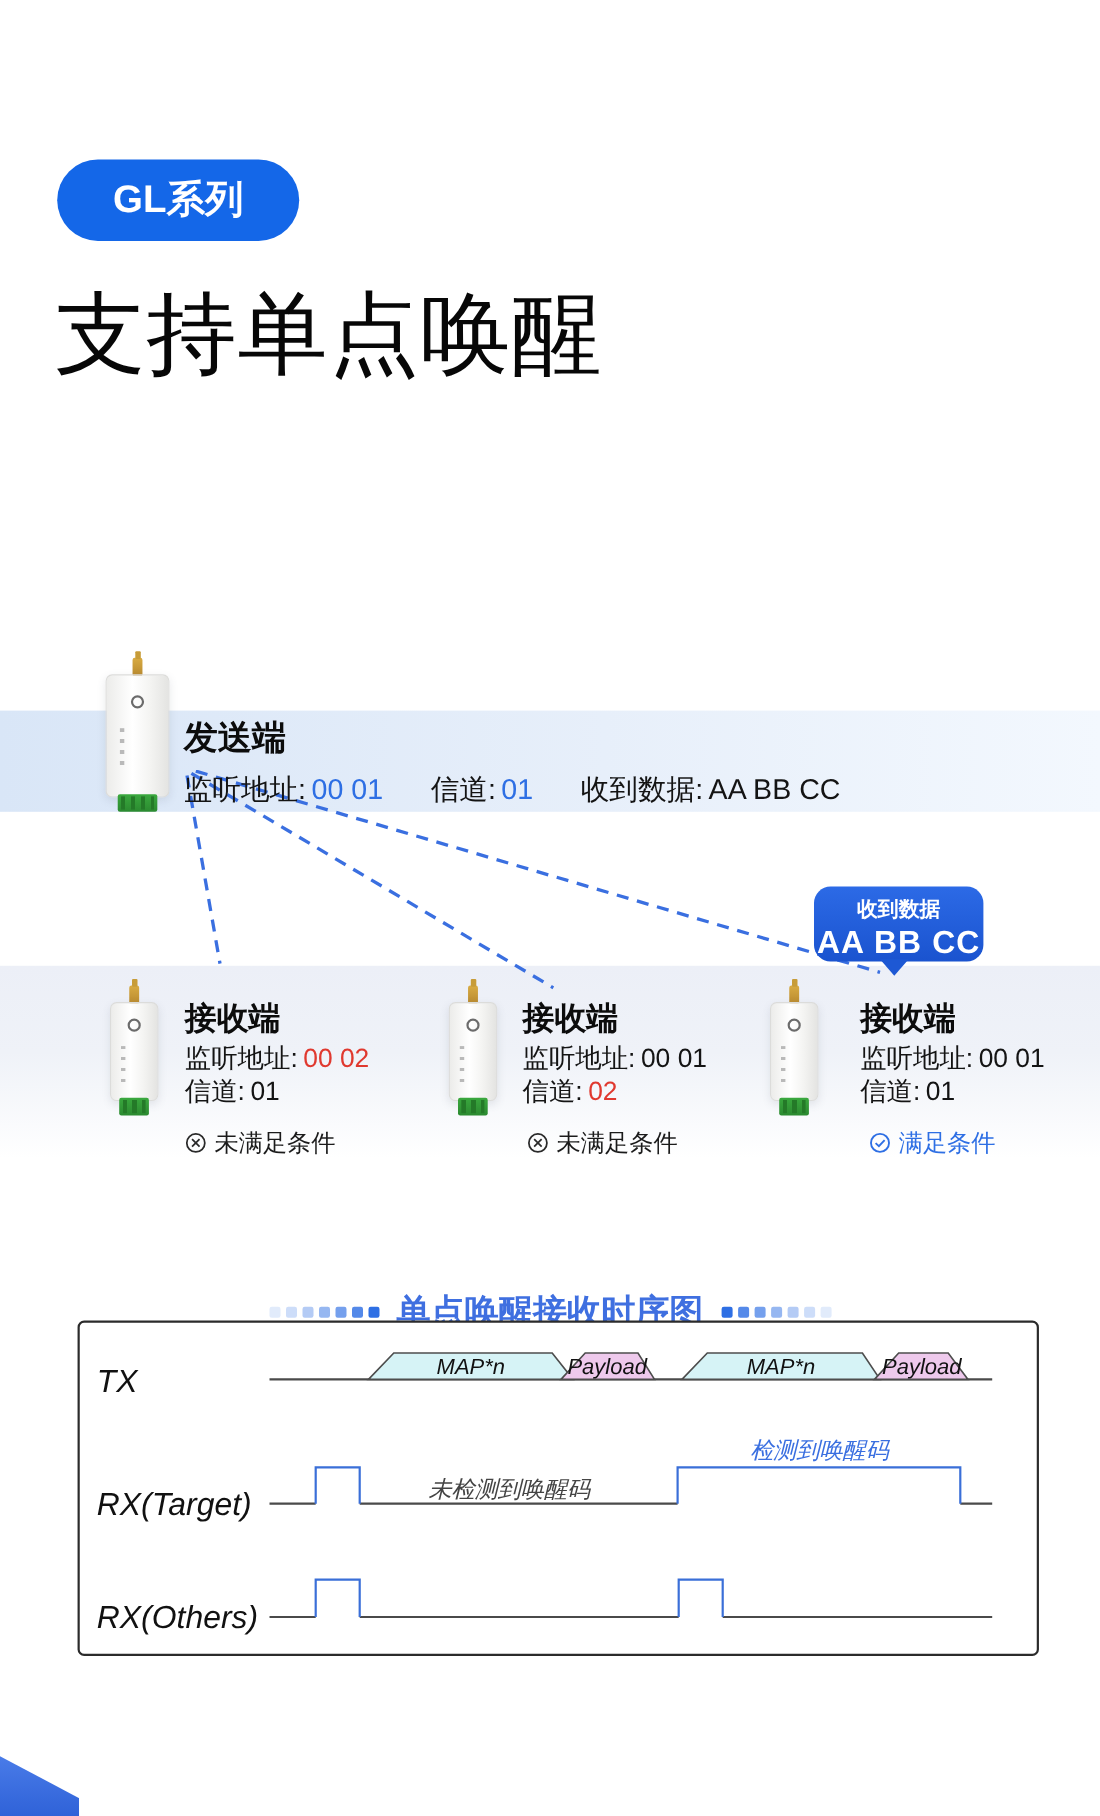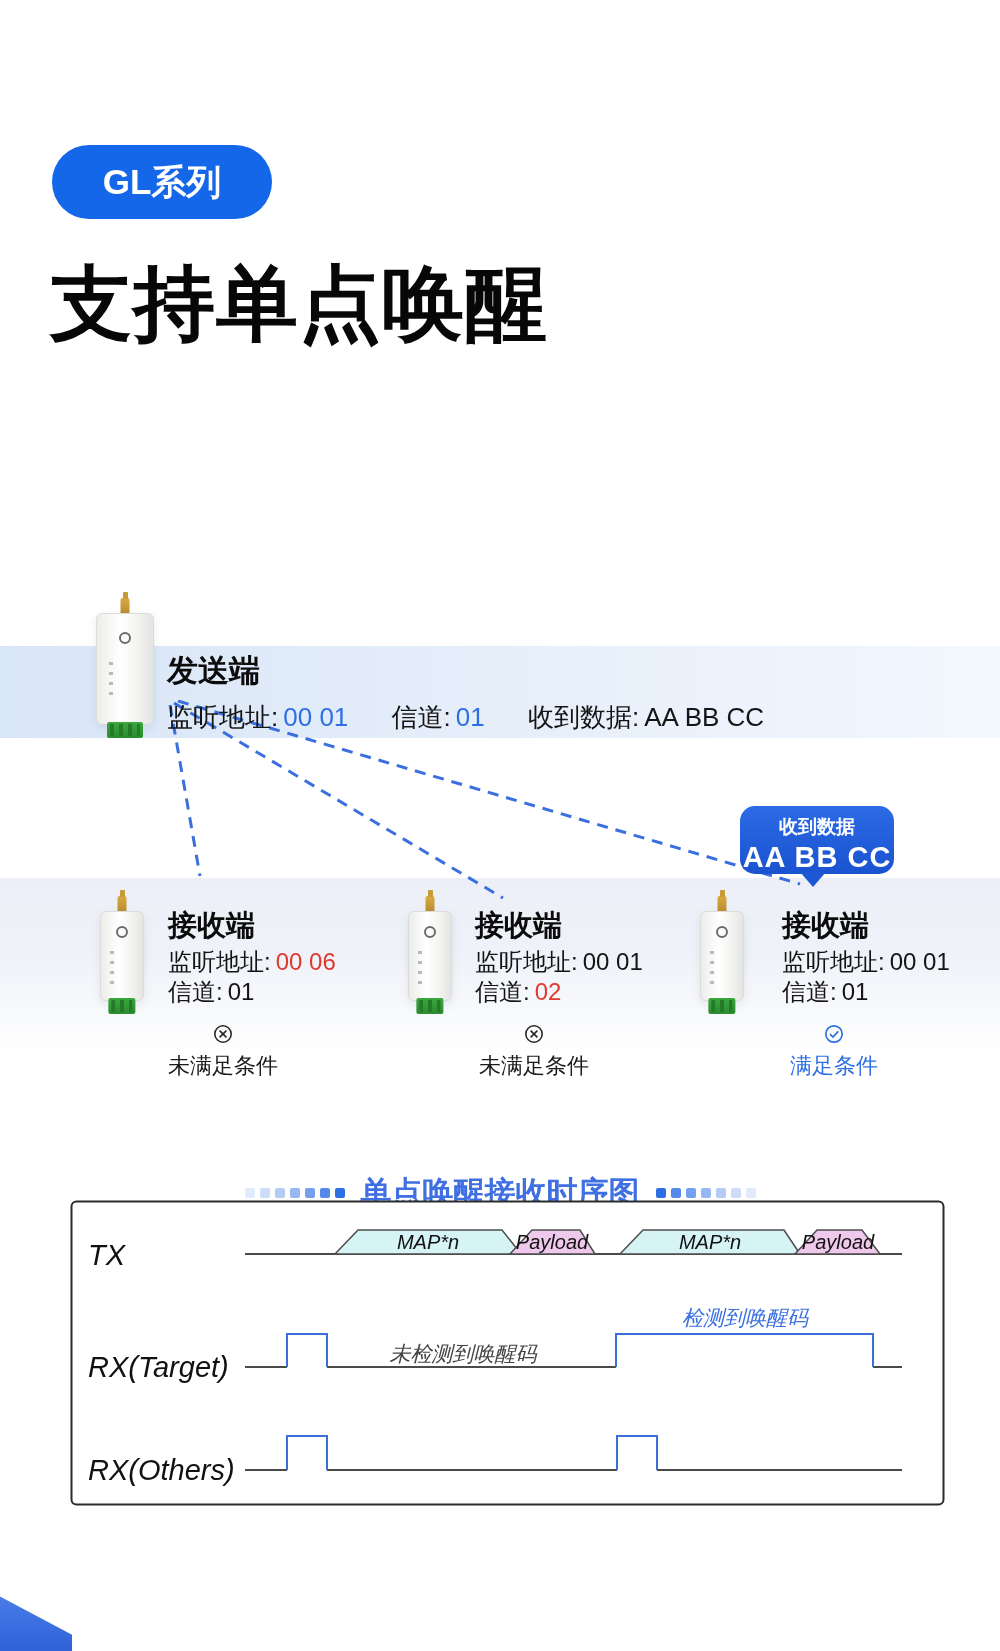--- a/index.html
+++ b/index.html
@@ -2,21 +2,21 @@
 <html><head>
 <meta charset="utf-8">
 <style>
   html,body{margin:0;padding:0;background:#fff;}
   body{font-family:"Liberation Sans","DejaVu Sans",sans-serif;color:#111;}
   .page{position:relative;width:1000px;height:1651px;background:#fff;overflow:hidden;}
 
   
   .badge{position:absolute;left:52px;top:145px;width:220px;height:74px;background:#1467e8;
          border-radius:38px;color:#fff;font-size:35px;font-weight:bold;text-align:center;line-height:74px;}
-  .h1{position:absolute;left:50px;top:250px;font-size:82px;font-weight:700;color:#070707;letter-spacing:1px;}
+  .h1{position:absolute;left:50px;top:250px;font-size:82px;font-weight:400;color:#070707;letter-spacing:1px;}
   .sub{position:absolute;left:52px;top:381px;font-size:37px;line-height:64px;color:#151515;}
 
   
   .band1{position:absolute;left:0;top:646px;width:1000px;height:92px;
          background:linear-gradient(90deg,#d9e6f7 0%,#e7effa 55%,#f3f8fe 100%);}
   .band2{position:absolute;left:0;top:878px;width:1000px;height:175px;
          background:linear-gradient(180deg,#eceff7 0%,#eff2f8 45%,rgba(255,255,255,0) 100%);}
 
   
   .device{position:absolute;}
@@ -52,21 +52,21 @@
           background:linear-gradient(180deg,#2c6ae6,#1a53cf);color:#fff;text-align:center;}
   .bubble::after{content:'';position:absolute;left:60px;bottom:-13px;width:0;height:0;
           border-left:13px solid transparent;border-right:13px solid transparent;border-top:15px solid #1d58d4;}
   .bubble .b1{font-size:19px;font-weight:bold;margin-top:8px;}
   .bubble .b2{font-size:29px;font-weight:600;margin-top:1px;letter-spacing:1px;}
 
   
   .recv{position:absolute;top:906px;}
   .recv .r-title{font-size:29px;font-weight:bold;color:#0c0c0c;height:40px;}
   .recv .r-line{font-size:24px;color:#141414;height:30px;}
-  .status{position:absolute;top:1024px;display:flex;align-items:center;gap:7px;font-size:22px;color:#1b1b1b;flex-direction:column;}
+  .status{position:absolute;top:1024px;display:flex;align-items:center;gap:7px;font-size:22px;color:#1b1b1b;}
   .status.ok{color:#2e6fe4;}
   .status svg{display:block;}
 
   
   .tsec-title{position:absolute;left:0;top:1172px;width:1000px;display:flex;align-items:center;justify-content:center;gap:16px;}
   .tsec-title .t{font-size:31px;font-weight:bold;color:#3f6fe0;}
   .sqs{display:flex;gap:5px;}
   .sqs span{width:10px;height:10px;border-radius:2px;background:#2e6fe4;display:block;}
 
   .tdg-wrap{position:absolute;left:70px;top:1200px;width:875px;height:306px;font-style:italic;}
@@ -140,21 +140,21 @@
   <div class="device" style="left:700px;top:896px;width:44px;height:118px;">
     <div class="dev-ant"></div>
     <div class="dev-body">
         <div class="dev-logo"></div>
       </div>
     <div class="dev-conn"></div>
   </div>
 
   <div class="recv" style="left:168px;">
     <div class="r-title">接收端</div>
-    <div class="r-line"><span>监听地址:</span><span class="val-red">00 06</span></div>
+    <div class="r-line"><span>监听地址:</span><span class="val-red">00 02</span></div>
     <div class="r-line"><span>信道:</span><span class="val-plain">01</span></div>
   </div>
   <div class="recv" style="left:475px;">
     <div class="r-title">接收端</div>
     <div class="r-line"><span>监听地址:</span><span class="val-plain">00 01</span></div>
     <div class="r-line"><span>信道:</span><span class="val-red">02</span></div>
   </div>
   <div class="recv" style="left:782px;">
     <div class="r-title">接收端</div>
     <div class="r-line"><span>监听地址:</span><span class="val-plain">00 01</span></div>

